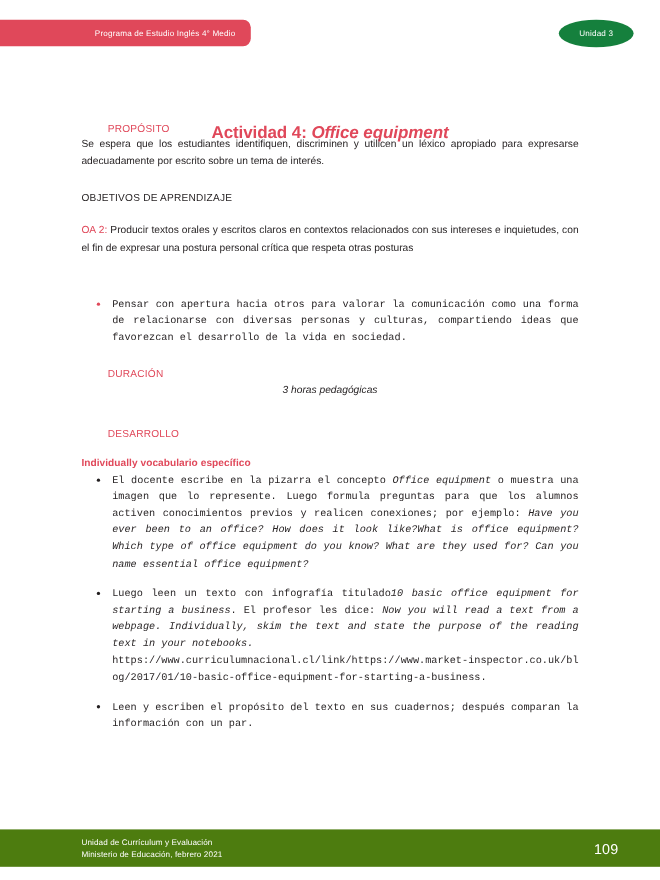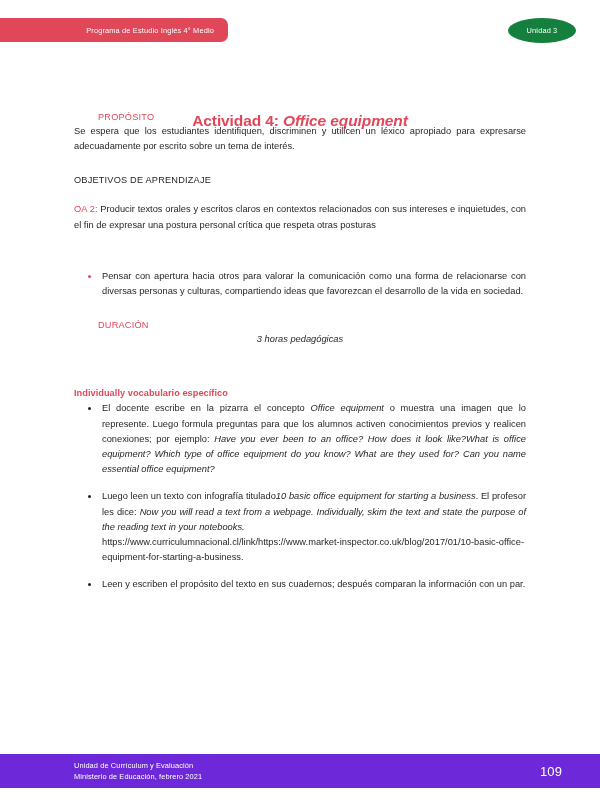--- a/index.html
+++ b/index.html
@@ -132,20 +132,21 @@
   }
   .gap-md { height: 15px; }
   .gap-lg { height: 21px; }
   .gap-xl { height: 26px; }
 
   
   ul.bullets {
     list-style: none;
     margin: 0;
     padding: 0;
+    font-family: Liberation Mono, monospace;
   }
   ul.bullets > li {
     position: relative;
     padding-left: 28px;
     font-size: 9.3px;
     line-height: 15.2px;
     text-align: justify;
     color: #231f20;
     margin-bottom: 0;
   }
@@ -170,21 +171,21 @@
     word-break: break-all;
   }
 
   
   .footer {
     position: absolute;
     left: 0;
     bottom: 12px;
     width: 600px;
     height: 34px;
-    background: #6d28d9;
+    background: #4d7c0f;
     display: flex;
     align-items: center;
     justify-content: space-between;
     box-sizing: border-box;
     padding: 0 38px 0 74px;
   }
   .footer-left {
     color: #ffffff;
     font-size: 7.4px;
     line-height: 11px;
@@ -235,20 +236,21 @@
     <li>Pensar con apertura hacia otros para valorar la comunicación como una forma de relacionarse con diversas personas y culturas, compartiendo ideas que favorezcan el desarrollo de la vida en sociedad.</li>
   </ul>
 
   <div class="gap-lg"></div>
 
   <div class="sec-head">DURACIÓN</div>
   <p class="body-left">3 horas pedagógicas</p>
 
   <div class="gap-xl"></div>
 
+  <div class="sec-head">DESARROLLO</div>
 
   <div class="gap-md"></div>
 
   <div class="sub-head">Individually vocabulario específico</div>
 
   <ul class="bullets">
     <li><span>El docente escribe en la pizarra el concepto </span><span class="ital">Office equipment</span><span> o muestra una imagen que lo represente. Luego formula preguntas para que los alumnos activen conocimientos previos y realicen conexiones; por ejemplo: </span><span class="ital">Have you ever been to an office? How does it look like?What is office equipment? Which type of office equipment do you know? What are they used for? Can you name essential office equipment?</span></li>
     <li><span>Luego leen un texto con infografía titulado</span><span class="ital">10 basic office equipment for starting a business</span><span>. El profesor les dice: </span><span class="ital">Now you will read a text from a webpage. Individually, skim the text and state the purpose of the reading text in your notebooks.</span><br><span class="url-line">https://www.curriculumnacional.cl/link/https://www.market-inspector.co.uk/blog/2017/01/10-basic-office-equipment-for-starting-a-business.</span></li>
     <li>Leen y escriben el propósito del texto en sus cuadernos; después comparan la información con un par.</li>
   </ul>

